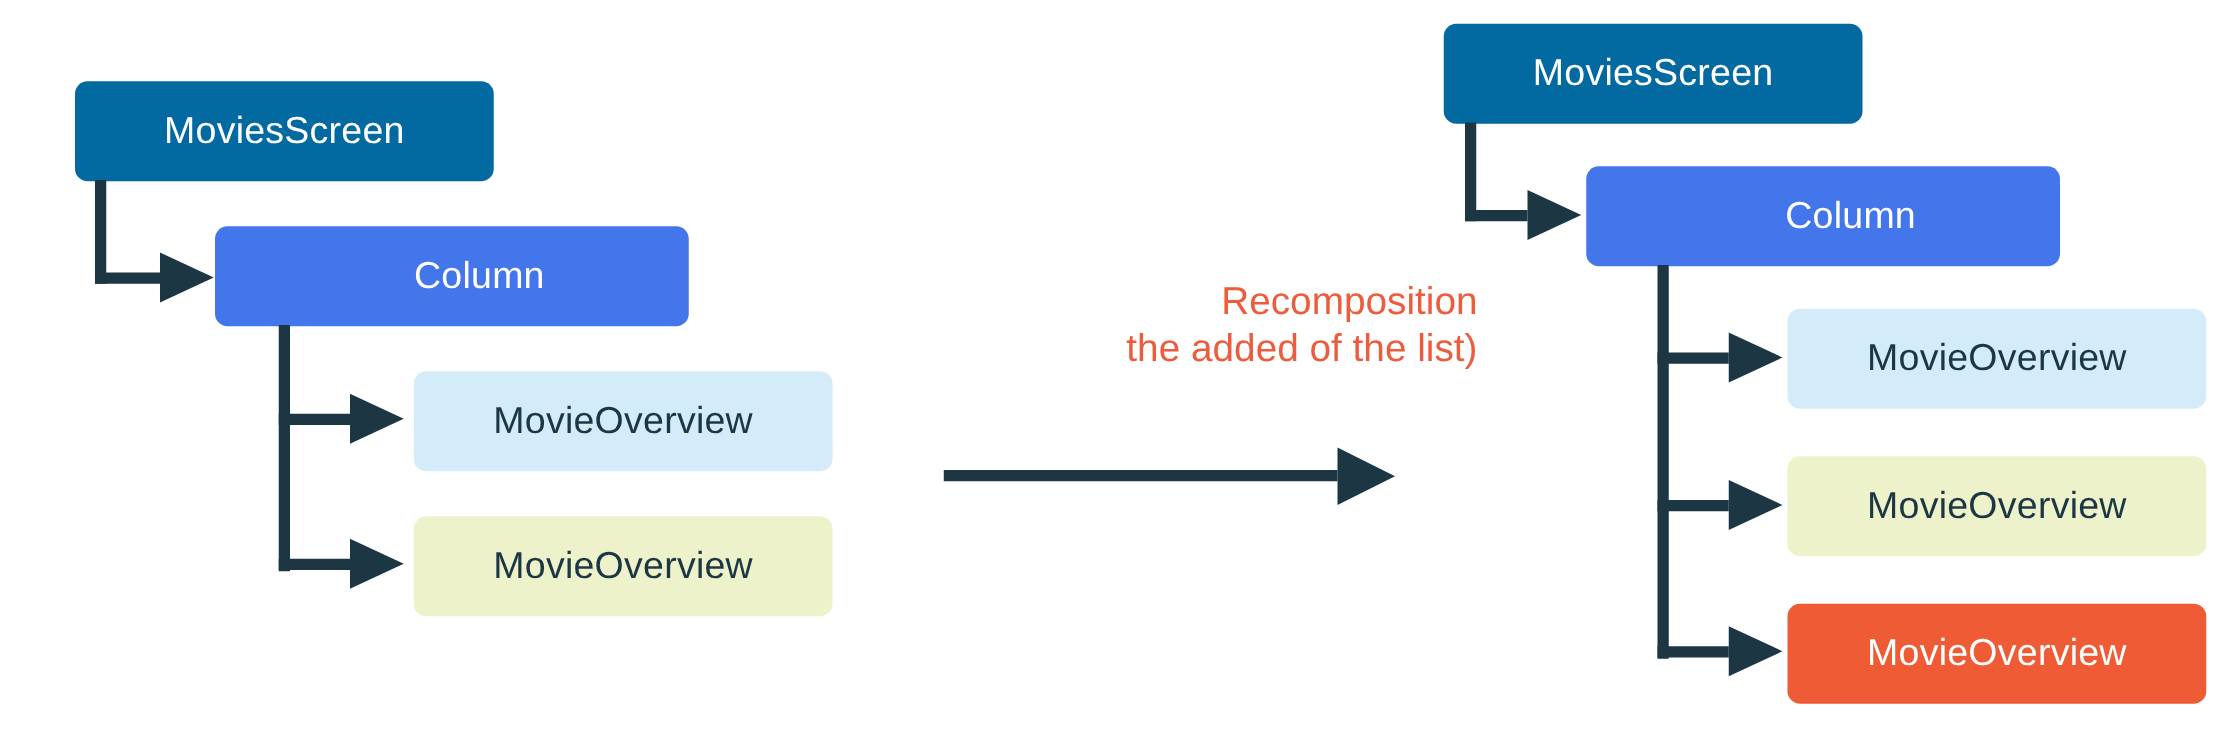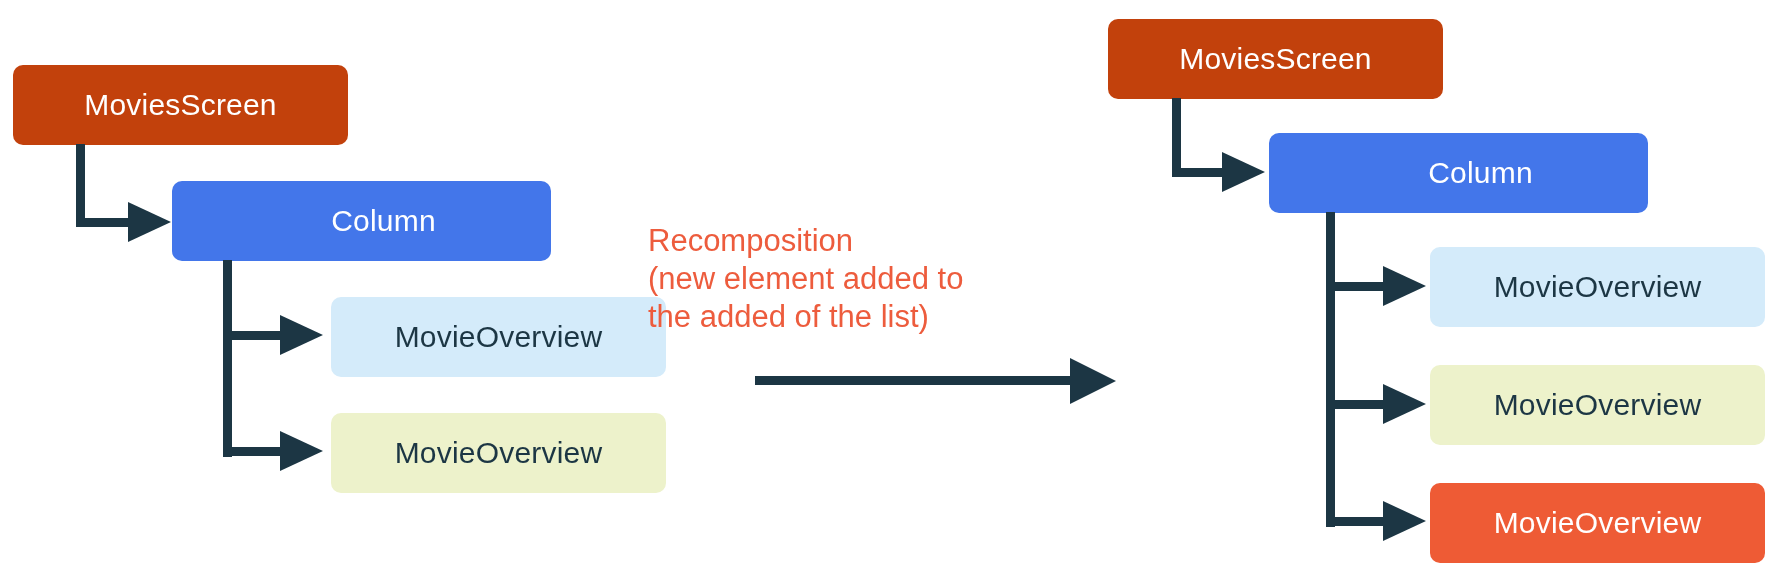--- a/index.html
+++ b/index.html
@@ -19,21 +19,21 @@
     position: absolute;
     width: 335px;
     height: 80px;
     border-radius: 10px;
     display: flex;
     align-items: center;
     justify-content: center;
     font-size: 30px;
     letter-spacing: 0.2px;
   }
-  .node.green  { background: #c2410c; color: #ffffff; }
+  .node.green  { background: #0369a1; color: #ffffff; margin-left: 47px; }
   .node.blue   { background: #4376EA; color: #ffffff; padding-left: 44px; }
   .node.lblue  { background: #D4EBFA; color: #1C3644; }
   .node.lime   { background: #EDF2CB; color: #1C3644; }
   .node.orange { background: #EE5B35; color: #ffffff; }
 
   .line {
     position: absolute;
     background: #1C3644;
   }
   .arrowhead-right {
@@ -47,21 +47,21 @@
   .arrowhead-right.big {
     border-top-width: 23px;
     border-bottom-width: 23px;
     border-left-width: 46px;
   }
   .transition-label {
     position: absolute;
     left: 648px;
     top: 222px;
     width: 534px;
-    text-align: left;
+    text-align: right;
     color: #ED5C3D;
     font-size: 31px;
     line-height: 38px;
   }
   .transition-label span { display: block; }
 </style>
 </head>
 <body>
 
 <div class="canvas">
@@ -79,21 +79,20 @@
   <div class="line" style="left:223px; top:331px; width:57px; height:9px;"></div>
   <div class="arrowhead-right" style="left:280px; top:315px;"></div>
   <div class="node lblue" style="left:331px; top:297px;">MovieOverview</div>
 
   <div class="line" style="left:223px; top:447px; width:57px; height:9px;"></div>
   <div class="arrowhead-right" style="left:280px; top:431px;"></div>
   <div class="node lime" style="left:331px; top:413px;">MovieOverview</div>
 
   <div class="transition-label">
     <span>Recomposition</span>
-    <span>(new element added to</span>
     <span>the added of the list)</span>
   </div>
   <div class="line" style="left:755px; top:376px; width:315px; height:9px;"></div>
   <div class="arrowhead-right big" style="left:1070px; top:358px;"></div>
 
   <div class="node green" style="left:1108px; top:19px;">MoviesScreen</div>
 
   <div class="line" style="left:1172px; top:98px; width:9px; height:79px;"></div>
   <div class="line" style="left:1172px; top:168px; width:50px; height:9px;"></div>
   <div class="arrowhead-right" style="left:1222px; top:152px;"></div>

